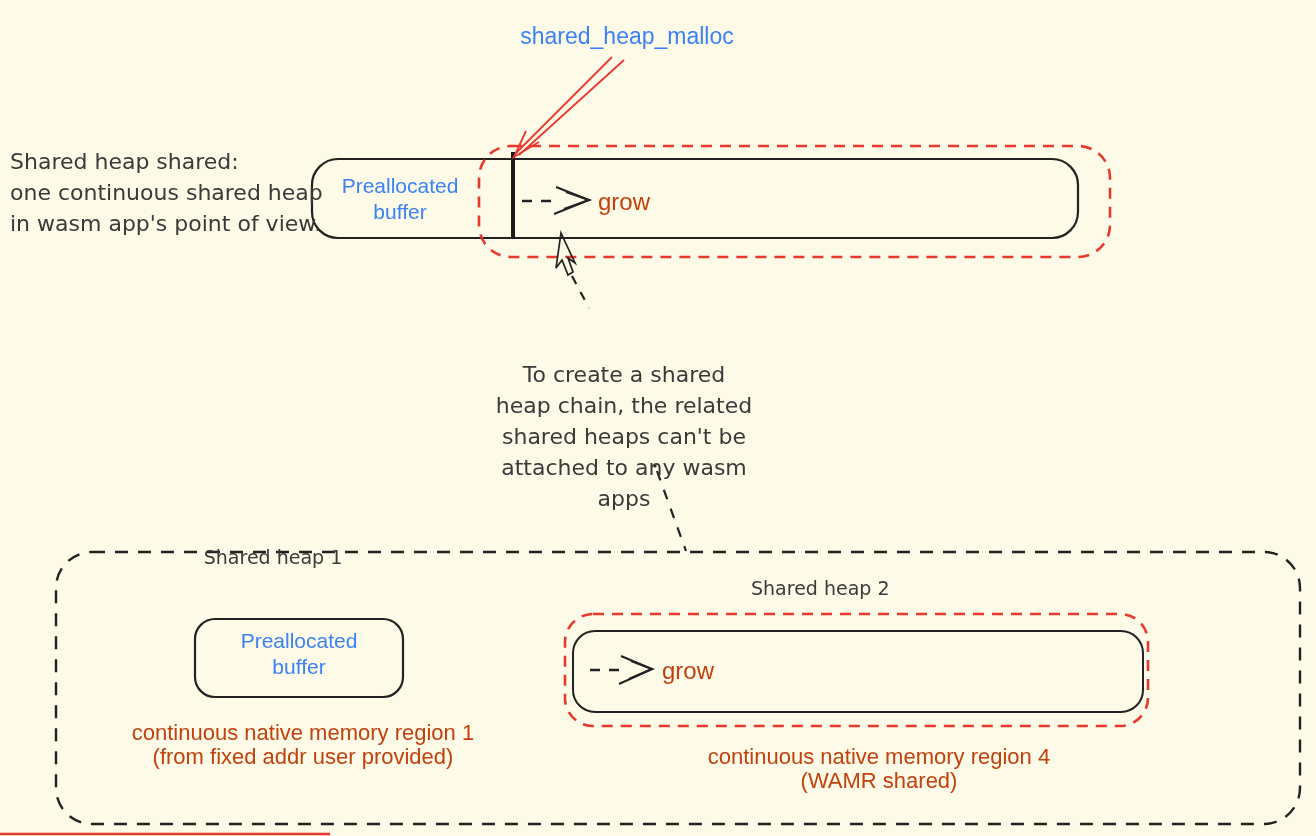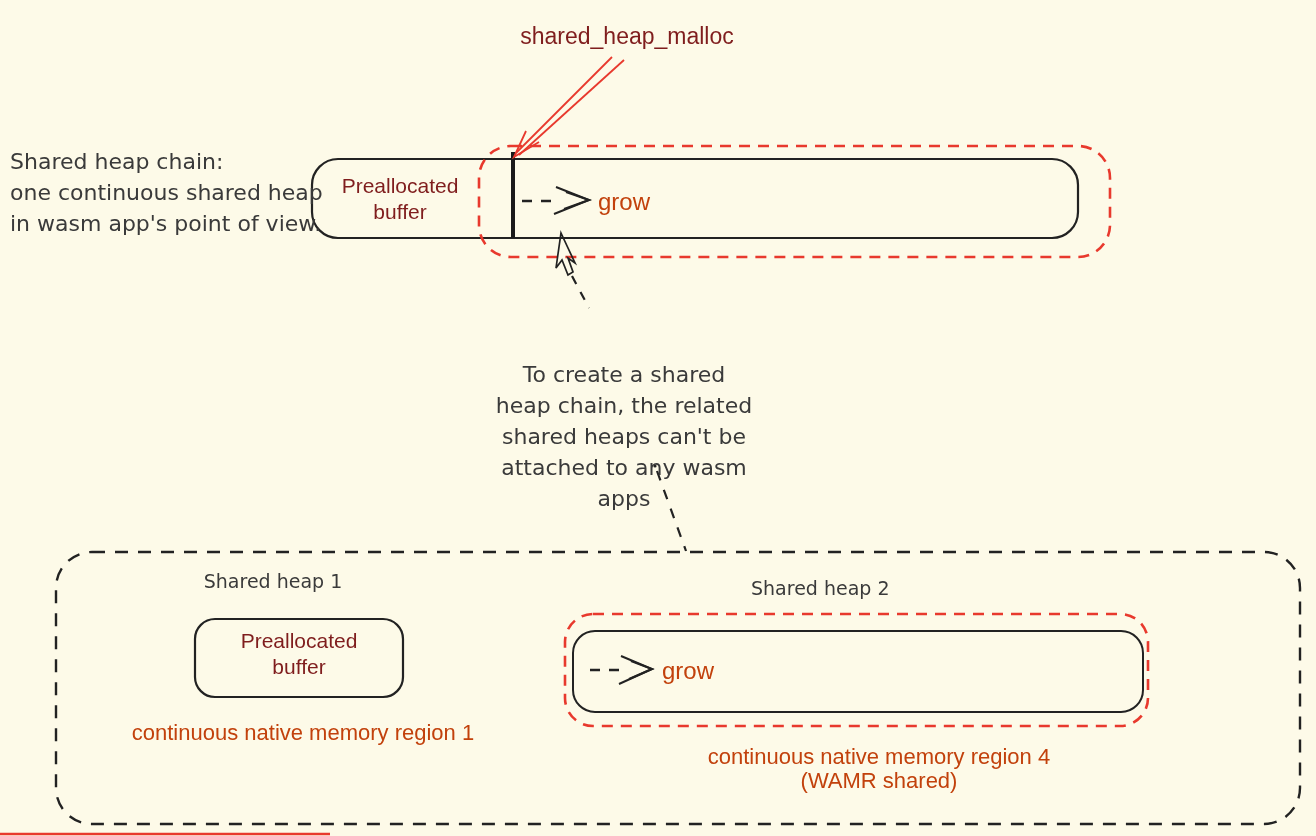--- a/index.html
+++ b/index.html
@@ -10,28 +10,28 @@
   .canvas{
     position:relative;
     width:1316px;height:836px;
     background:#fdfae8;
     overflow:hidden;
   }
   .svg-layer{position:absolute;left:0;top:0;width:1316px;height:836px;}
   .txt{position:absolute;white-space:nowrap;}
   .rounded-font{font-family:"DejaVu Sans","Liberation Sans",sans-serif;color:#3a3a3a;}
   .arial-font{font-family:"Liberation Sans",sans-serif;color:#c2410c;}
-  .red-text{color:#7f1d1d;}
+  .red-text{color:#3b82f6;}
 
   .malloc-label{left:506px;top:23px;width:242px;font-size:23px;text-align:center;}
   .left-note{left:10px;top:146px;font-size:22px;line-height:31px;}
   .prealloc-main{left:316px;top:173px;width:168px;font-size:21px;line-height:26px;text-align:center;}
   .grow-main{left:598px;top:188px;font-size:24px;}
   .middle-note{left:493px;top:317px;width:262px;font-size:22px;line-height:31px;text-align:center;white-space:normal;margin-top:42px;}
-  .sh1-title{left:173px;top:570px;width:200px;font-size:19px;text-align:center;}
+  .sh1-title{left:173px;top:546px;width:200px;font-size:19px;text-align:center;}
   .sh2-title{left:751px;top:577px;width:200px;font-size:19px;text-align:left;}
   .sh1-box-label{left:197px;top:628px;width:204px;font-size:21px;line-height:26px;text-align:center;}
   .sh1-caption{left:123px;top:721px;width:360px;font-size:22px;line-height:24px;text-align:center;}
   .grow-sh2{left:662px;top:657px;font-size:24px;}
   .sh2-caption{left:699px;top:745px;width:360px;font-size:22px;line-height:24px;text-align:center;}
 </style>
 </head>
 <body>
 
 <div class="canvas">
@@ -78,41 +78,42 @@
       <path d="M621,656 L652,669 L619,684" fill="none" stroke="#222" stroke-width="2"></path>
       <path d="M631,661 L652,669 L629,679" fill="none" stroke="#222" stroke-width="2"></path>
     </g>
 
     <line x1="0" y1="834" x2="330" y2="834" stroke="#e8392d" stroke-width="2.5"></line>
   </svg>
 
   <div class="txt malloc-label arial-font red-text">shared_heap_malloc</div>
 
   <div class="txt left-note rounded-font">
-    <div>Shared heap chain:</div>
+    <div>Shared heap shared:</div>
     <div>one continuous shared heap</div>
     <div>in wasm app's point of view.</div>
   </div>
 
   <div class="txt prealloc-main arial-font red-text">
     <div>Preallocated</div>
     <div>buffer</div>
   </div>
 
   <div class="txt grow-main arial-font">grow</div>
 
   <div class="txt middle-note rounded-font">To create a shared heap chain, the related shared heaps can't be attached to any wasm apps</div>
 
   <div class="txt sh1-title rounded-font">Shared heap 1</div>
   <div class="txt sh1-box-label arial-font red-text">
     <div>Preallocated</div>
     <div>buffer</div>
   </div>
   <div class="txt sh1-caption arial-font">
     <div>continuous native memory region 1</div>
+    <div>(from fixed addr user provided)</div>
   </div>
 
   <div class="txt sh2-title rounded-font">Shared heap 2</div>
   <div class="txt grow-sh2 arial-font">grow</div>
   <div class="txt sh2-caption arial-font">
     <div>continuous native memory region 4</div>
     <div>(WAMR shared)</div>
   </div>
 
 </div>

